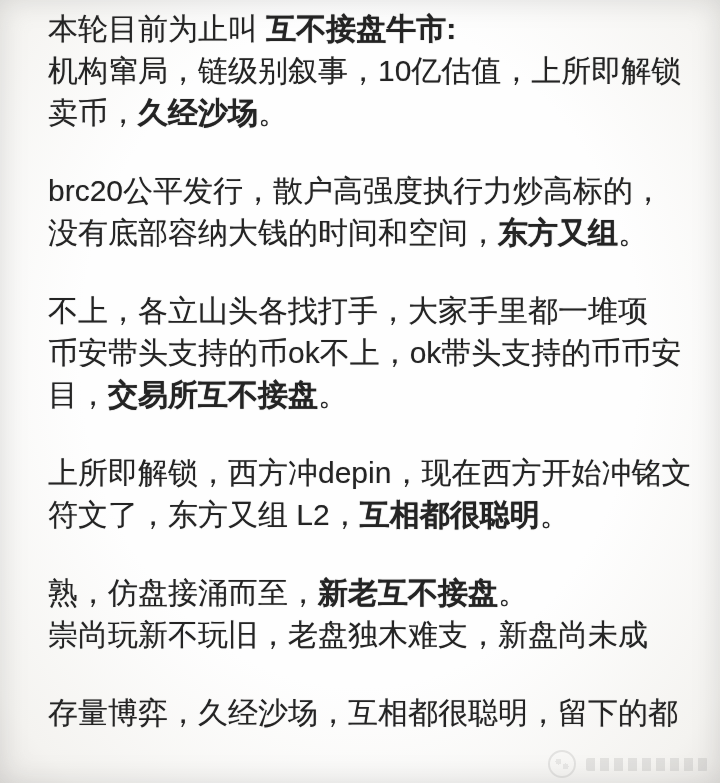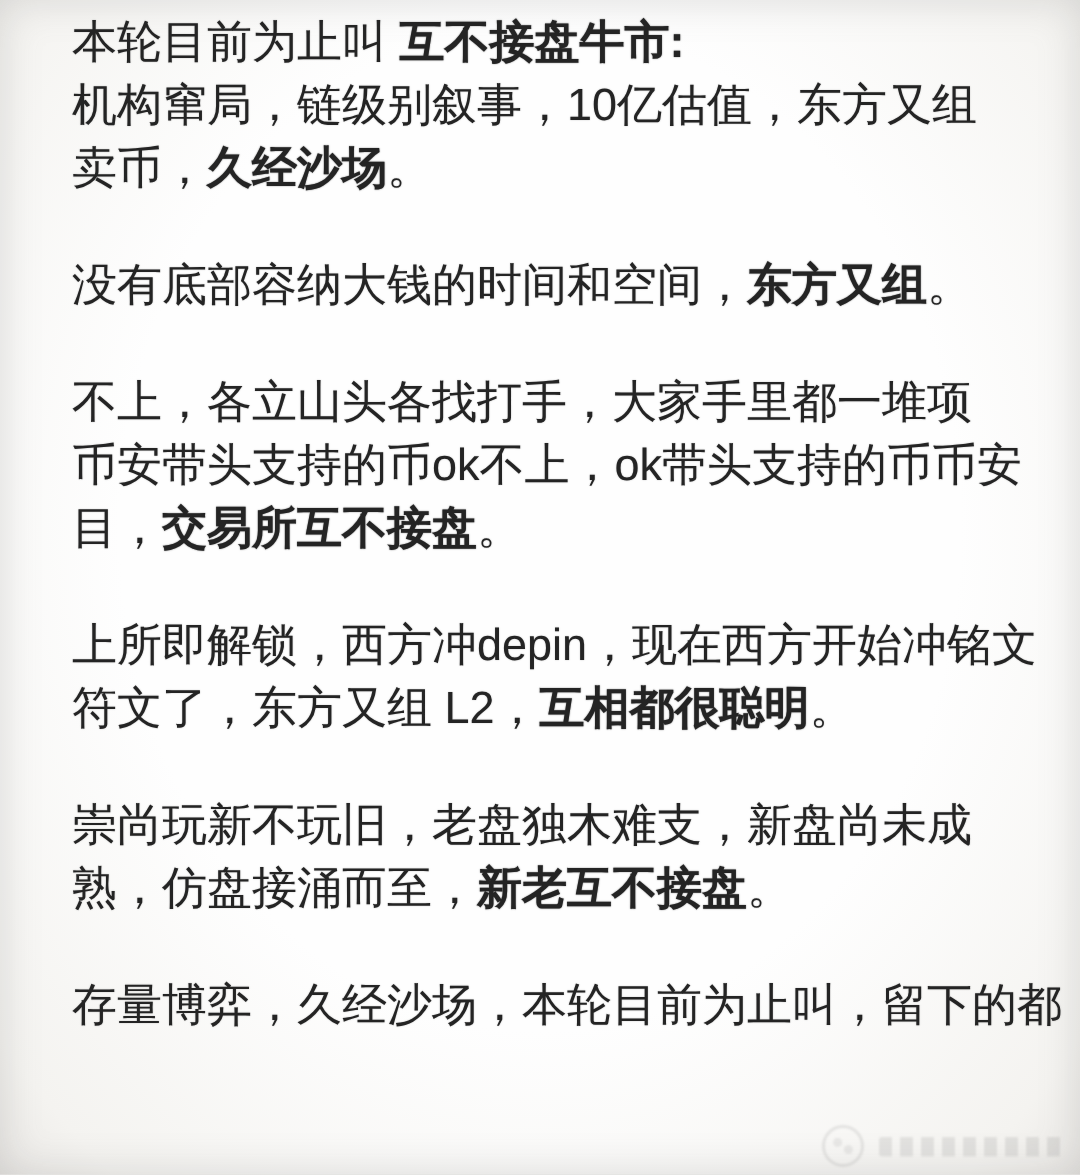--- a/index.html
+++ b/index.html
@@ -48,46 +48,47 @@
   }
 </style>
 </head>
 <body>
 
 <div class="page">
   <div class="content">
 
     <div class="para">
       <div class="line"><span class="run">本轮目前为止叫 </span><span class="run b">互不接盘牛市:</span></div>
-      <div class="line"><span class="run">机构窜局，链级别叙事，10亿估值，东方又组</span></div>
+      <div class="line"><span class="run">机构窜局，链级别叙事，10亿估值，上所即解锁</span></div>
       <div class="line"><span class="run">卖币，</span><span class="run b">久经沙场</span><span class="run">。</span></div>
     </div>
 
     <div class="para">
+      <div class="line"><span class="run">brc20公平发行，散户高强度执行力炒高标的，</span></div>
       <div class="line"><span class="run">没有底部容纳大钱的时间和空间，</span><span class="run b">东方又组</span><span class="run">。</span></div>
     </div>
 
     <div class="para">
       <div class="line"><span class="run">不上，各立山头各找打手，大家手里都一堆项</span></div>
       <div class="line"><span class="run">币安带头支持的币ok不上，ok带头支持的币币安</span></div>
       <div class="line"><span class="run">目，</span><span class="run b">交易所互不接盘</span><span class="run">。</span></div>
     </div>
 
     <div class="para">
       <div class="line"><span class="run">上所即解锁，西方冲depin，现在西方开始冲铭文</span></div>
       <div class="line"><span class="run">符文了，东方又组 L2，</span><span class="run b">互相都很聪明</span><span class="run">。</span></div>
     </div>
 
     <div class="para">
+      <div class="line"><span class="run">熟，仿盘接涌而至，</span><span class="run b">新老互不接盘</span><span class="run">。</span></div>
       <div class="line"><span class="run">崇尚玩新不玩旧，老盘独木难支，新盘尚未成</span></div>
-      <div class="line"><span class="run">熟，仿盘接涌而至，</span><span class="run b">新老互不接盘</span><span class="run">。</span></div>
     </div>
 
     <div class="para">
-      <div class="line"><span class="run">存量博弈，久经沙场，本轮目前为止叫，留下的都</span></div>
+      <div class="line"><span class="run">存量博弈，久经沙场，互相都很聪明，留下的都</span></div>
     </div>
 
   </div>
 
   <div class="watermark">
     <span class="stamp"></span>
     <span class="wm-smudge"></span>
   </div>
 </div>
 

